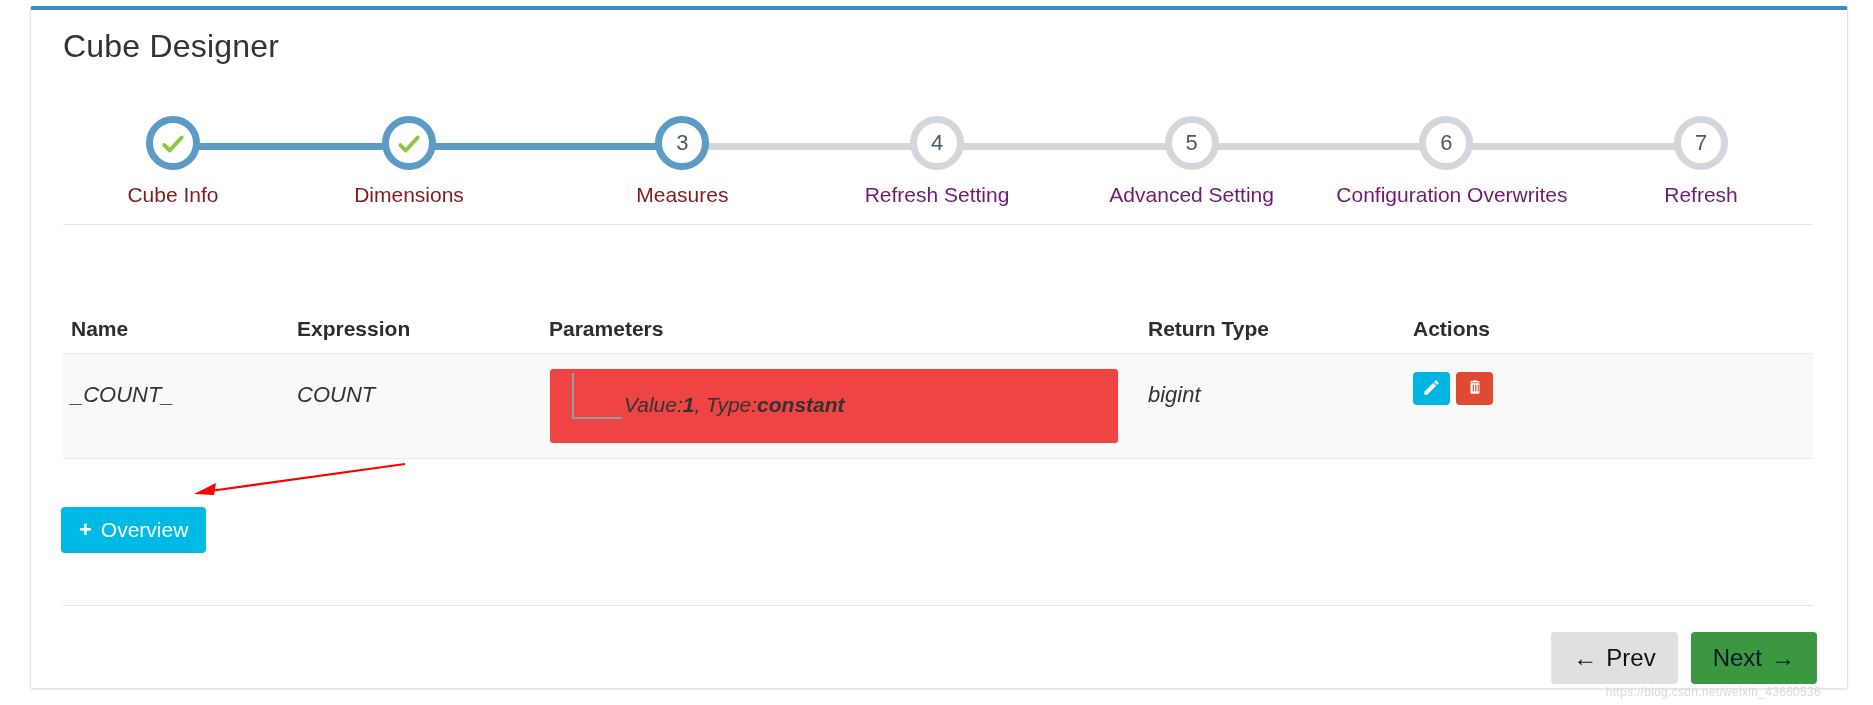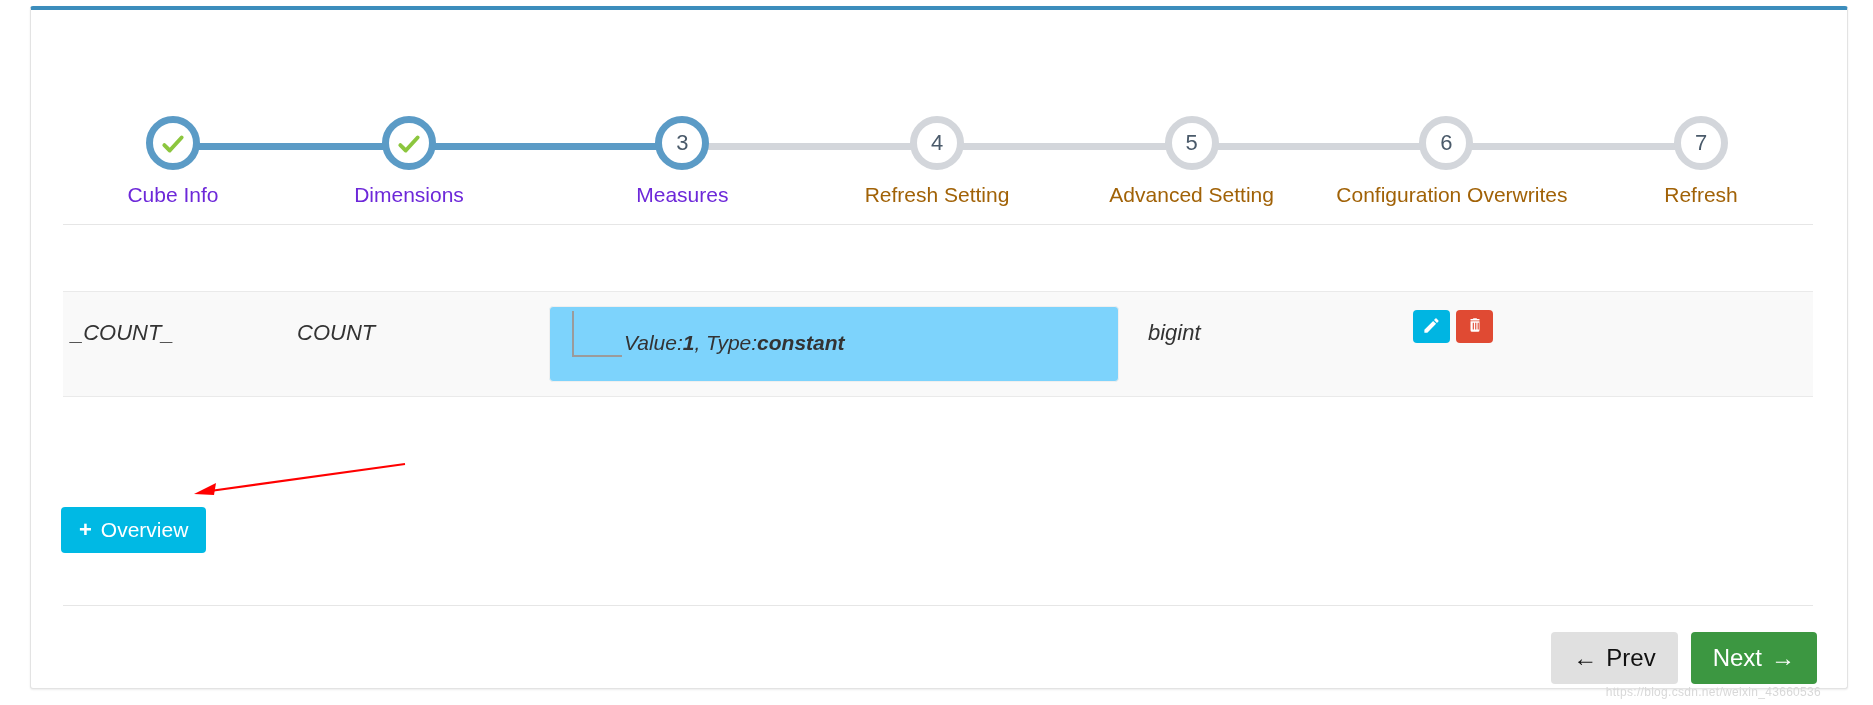--- a/index.html
+++ b/index.html
@@ -88,26 +88,26 @@
     font-size: 22px;
     color: #4a5a6a;
   }
   .step.active .bubble,
   .step.done .bubble {
     border-color: #5b9bc6;
   }
   .step .label {
     margin-top: 13px;
     font-size: 21px;
-    color: #a16207;
+    color: #701a75;
     white-space: nowrap;
   }
   .step.done .label,
   .step.active .label {
-    color: #6d28d9;
+    color: #7f1d1d;
   }
   .check {
     position: absolute;
     left: 50%;
     top: 50%;
     transform: translate(-50%, -50%);
     width: 26px;
     height: 26px;
   }
 
@@ -162,21 +162,21 @@
     color: #333333;
   }
 
   
   .param-pane {
     position: absolute;
     left: 486px;
     top: 14px;
     width: 570px;
     height: 76px;
-    background: #7dd3fc;
+    background: #ef4444;
     border: 1px solid #efefef;
     border-radius: 4px;
     box-sizing: border-box;
   }
   .param-tree {
     position: absolute;
     left: 22px;
     top: 4px;
     width: 48px;
     height: 44px;
@@ -253,40 +253,41 @@
     border: none;
     border-radius: 4px;
     font-size: 24px;
     font-family: "Liberation Sans", sans-serif;
     cursor: pointer;
     display: flex;
     align-items: center;
     gap: 9px;
   }
   .btn-prev { background: #e0e0e0; color: #111111; }
-  .btn-next { background: #3c9741; color: #ffffff; }
+  .btn-next { background: #3c9741; color: #0f172a; }
 
   .watermark {
     position: absolute;
     right: 26px;
     top: 675px;
     font-size: 12px;
     color: #d8d8d8;
     letter-spacing: 0.3px;
     white-space: nowrap;
     user-select: none;
   }
 </style>
 </head>
 <body>
 
 <div id="root">
 
   <div class="card">
 
+    <div class="page-title">Cube Designer</div>
 
     <div class="stepper">
       <div class="step-line-track"></div>
       <div class="step-line-done"></div>
       <div id="steps-host">
           <div class="step done" style="left: 110px;">
             <div class="bubble">
               <span class="check"><svg viewBox="0 0 24 24" width="26" height="26" fill="none" stroke="#8cc63e" stroke-width="3.6" stroke-linecap="round" stroke-linejoin="round">
                   <polyline points="4,13 9,18 20,6"></polyline>
                 </svg></span>
@@ -321,20 +322,27 @@
             <div class="bubble"><span>7</span></div>
             <div class="label">Refresh</div>
           </div>
         </div>
     </div>
 
     <div class="divider" style="top:214px;"></div>
 
     <div class="tbl">
 
+      <div class="tbl-row tbl-head">
+        <div class="c-name">Name</div>
+        <div class="c-expr">Expression</div>
+        <div class="c-param">Parameters</div>
+        <div class="c-return">Return Type</div>
+        <div class="c-actions">Actions</div>
+      </div>
 
       <div class="tbl-row tbl-body">
         <div class="c-name cell-txt">_COUNT_</div>
         <div class="c-expr cell-txt">COUNT</div>
 
         <div class="param-pane">
           <div class="param-tree"></div>
           <div class="param-text"><span>Value:</span><b>1</b><span>, Type:</span><b>constant</b></div>
         </div>
 

